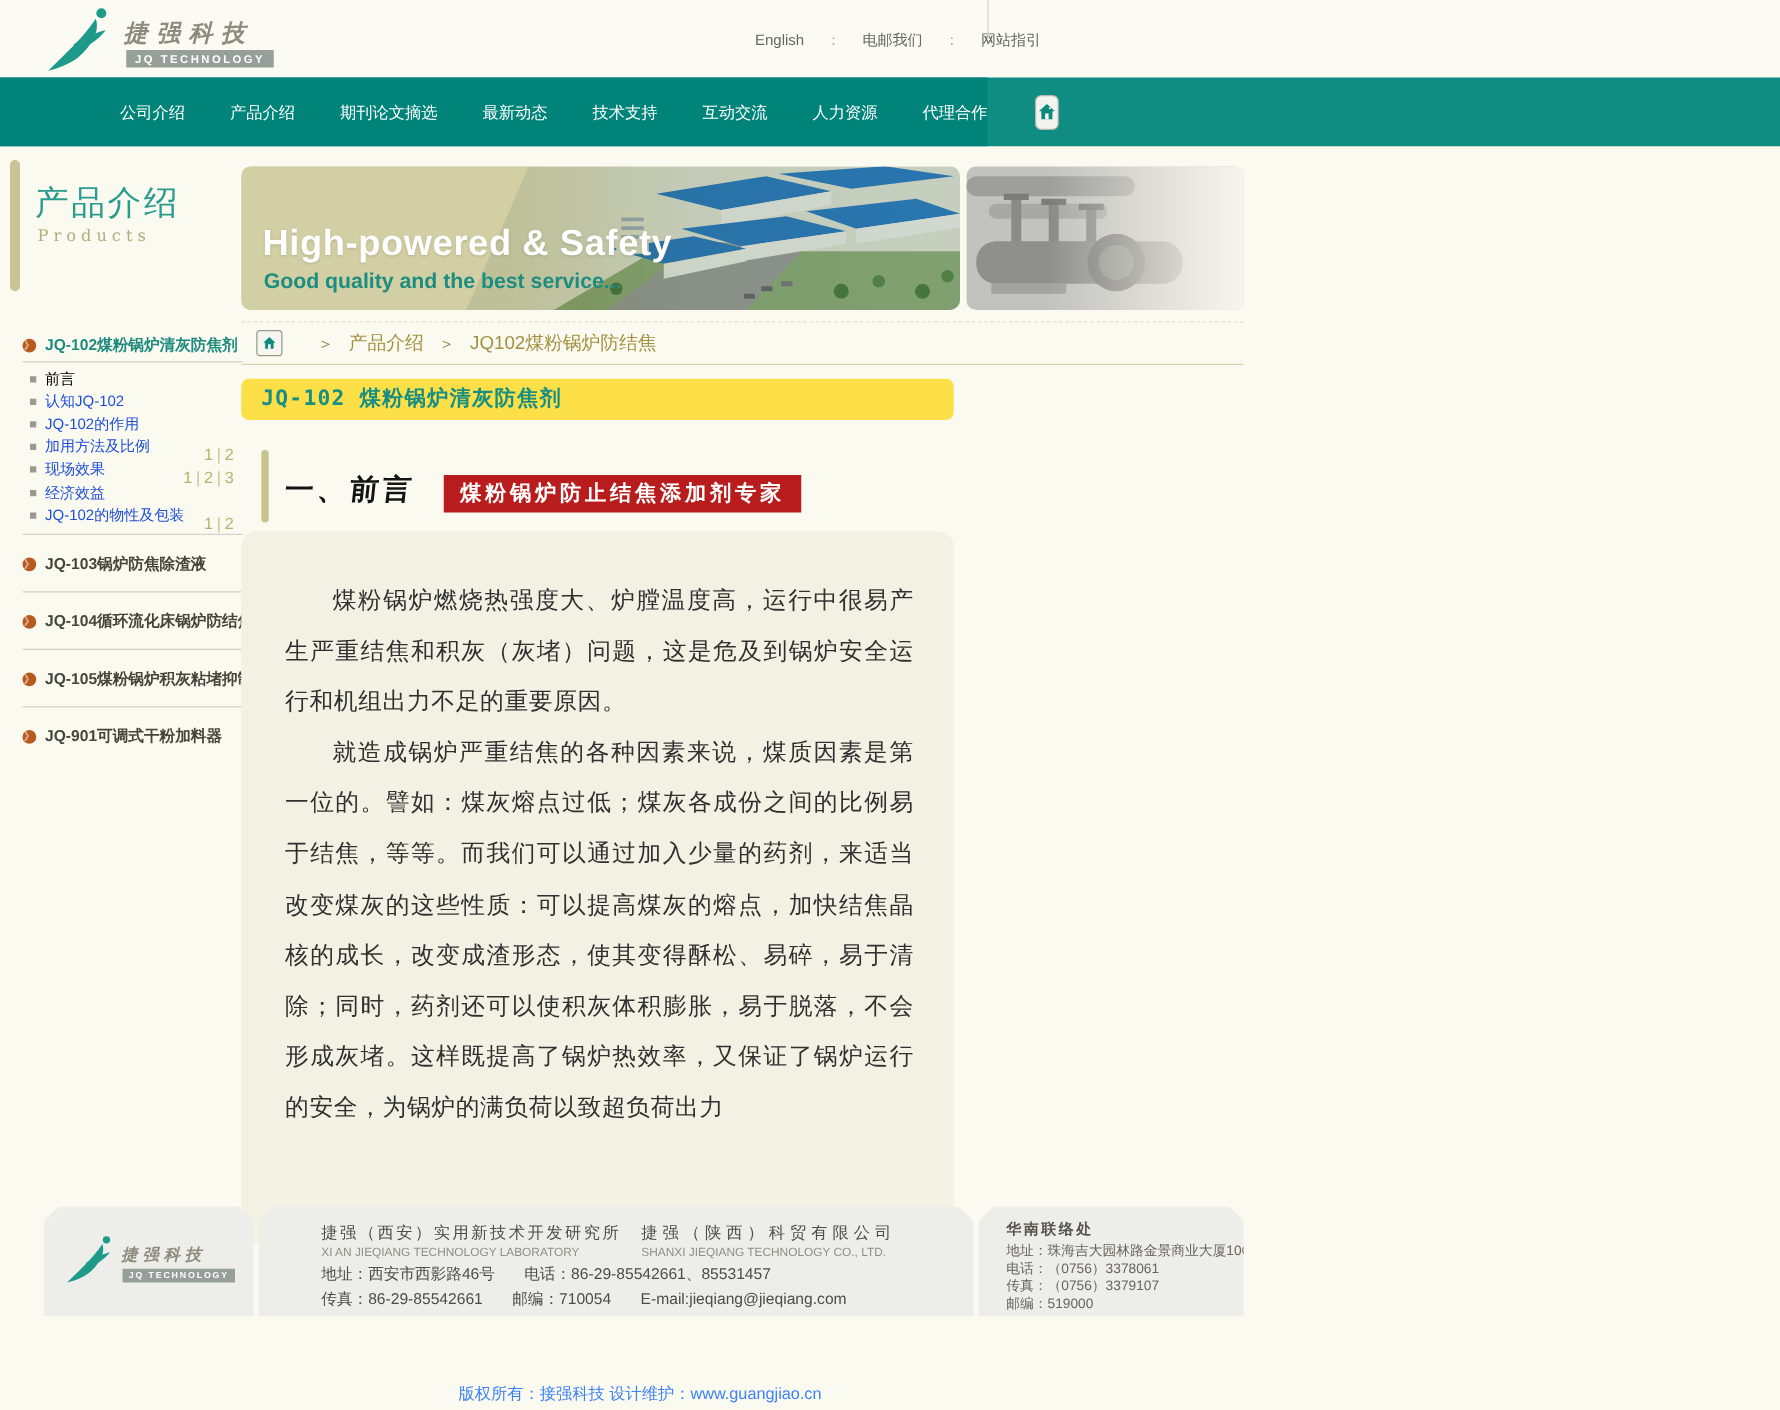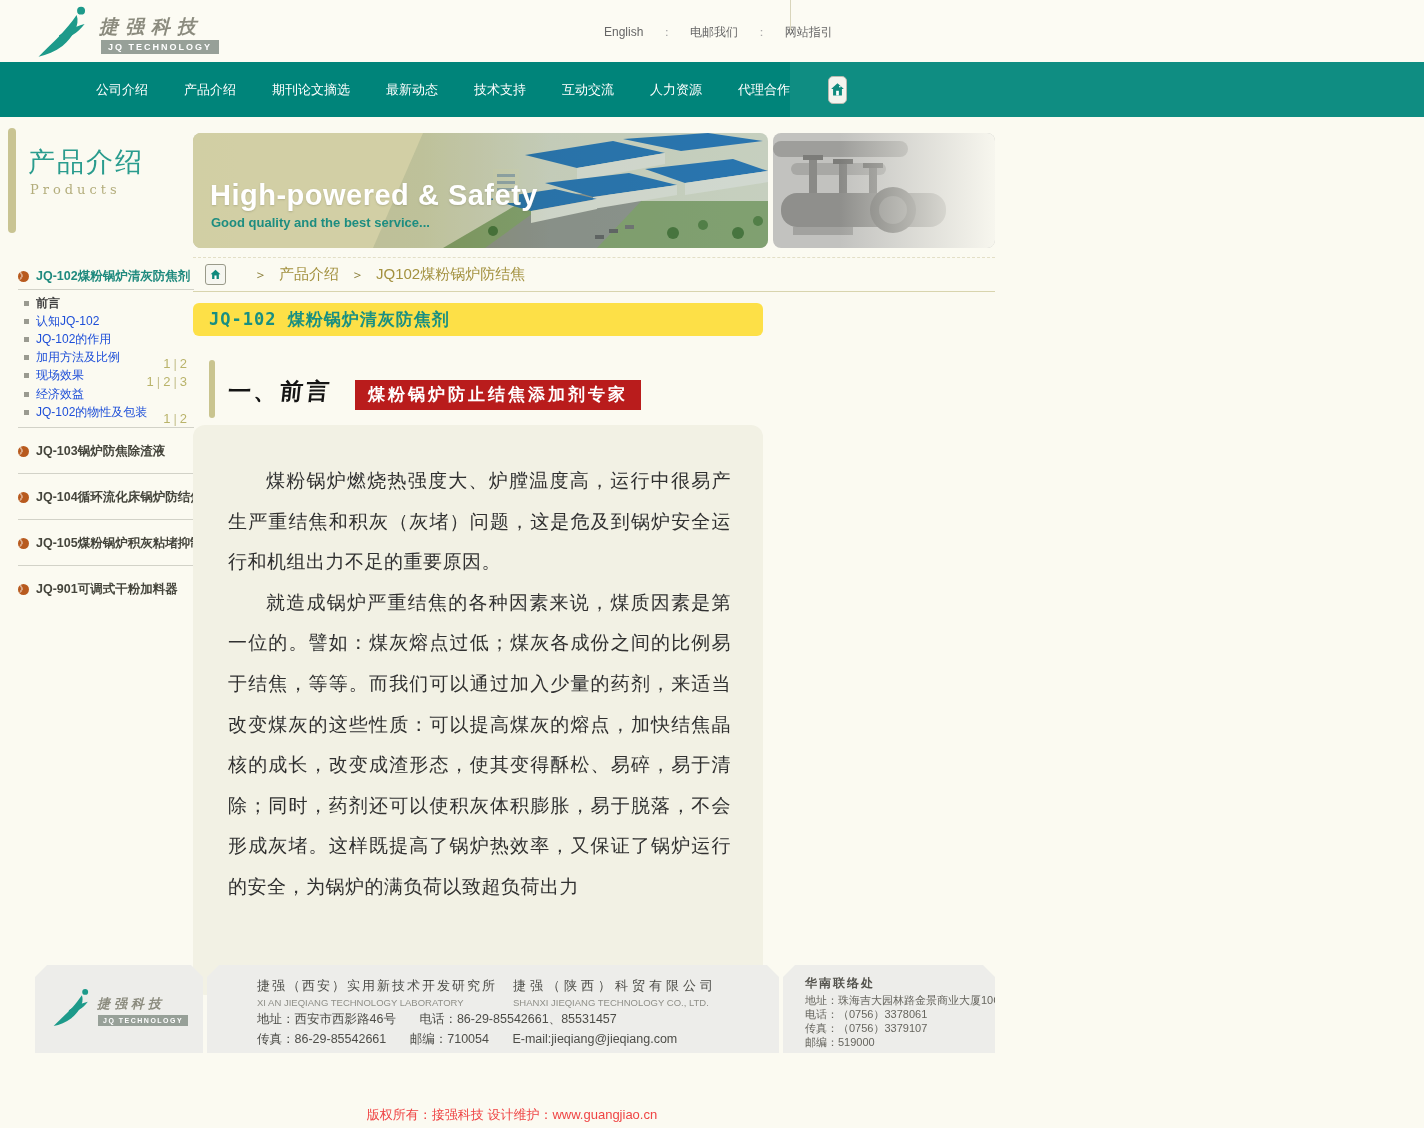--- a/index.html
+++ b/index.html
@@ -32,31 +32,31 @@
   #side-menu{position:absolute;left:18px;top:263px;width:176px;}
   .grp-head{display:flex;align-items:center;height:26px;cursor:pointer;}
   .grp-ico{width:11px;height:11px;border-radius:50%;background:#b85a1e;color:#fff;font-size:9px;
            line-height:11px;text-align:center;margin-right:7px;flex:0 0 11px;}
   .grp-label{font-size:12.5px;font-weight:bold;color:#1f8a7e;white-space:nowrap;}
   .grp-label.dark{color:#45453c;}
   .sub-list{border-top:1px solid #d2d2c8;padding:4px 0 6px 6px;}
   .sub-row{display:flex;align-items:center;height:18.2px;cursor:pointer;}
   .sub-bullet{width:5px;height:5px;background:#9a9a90;margin-right:7px;flex:0 0 5px;}
   .sub-label{font-size:12px;color:#1d4ed8;white-space:nowrap;}
-  .sub-label.active{color:#404040;font-weight:bold;}
+  .sub-label.active{color:#000000;font-weight:normal;}
   .sub-pages{margin-left:auto;color:#b9b36a;font-size:13px;padding-right:4px;white-space:nowrap;margin-top:48px;}
   .sub-pages .pg{cursor:pointer;margin:0 3px;}
   .sub-pages .psep{color:#c7c290;}
   .grp-item{border-top:1px solid #d2d2c8;padding:10px 0 9px 0;}
   
   #banner1{position:absolute;left:193px;top:133px;width:575px;height:115px;border-radius:8px;overflow:hidden;}
   #banner1 svg{position:absolute;left:0;top:0;}
   .banner-headline{position:absolute;left:17px;top:46px;color:#fff;font-weight:bold;font-size:29px;
                    letter-spacing:0.5px;white-space:nowrap;text-shadow:0 1px 2px rgba(120,120,90,.35);}
-  .banner-tagline{position:absolute;left:18px;top:82px;color:#1d8d80;font-weight:bold;font-size:13px;white-space:nowrap;}
+  .banner-tagline{position:absolute;left:18px;top:82px;color:#1d8d80;font-weight:bold;font-size:17px;white-space:nowrap;}
   #banner2{position:absolute;left:773px;top:133px;width:222px;height:115px;border-radius:8px;overflow:hidden;}
   
   #breadcrumb{position:absolute;left:193px;top:257px;width:802px;height:33px;
               border-top:1px dashed #e3dfc6;border-bottom:1px solid #d8d4ae;
               display:flex;align-items:center;}
   .bc-home{width:19px;height:19px;background:#f6f6f0;border:1px solid #9a9a8a;border-radius:3px;
            display:flex;align-items:center;justify-content:center;margin:0 16px 0 12px;cursor:pointer;}
   .bc-sep{color:#8a7f3a;font-size:13px;margin:0 12px;}
   .bc-item{color:#a3913f;font-size:15px;cursor:pointer;white-space:nowrap;}
   
@@ -84,21 +84,21 @@
   .f-logo-cn{position:absolute;left:62px;top:30px;font-family:"DejaVu Serif","Liberation Serif",serif;
              font-style:italic;font-weight:bold;font-size:13px;color:#8b8b7e;letter-spacing:4px;white-space:nowrap;}
   .f-logo-en{position:absolute;left:63px;top:50px;background:#97a098;color:#fff;font-size:7px;
              font-weight:bold;letter-spacing:1.5px;padding:2px 5px;white-space:nowrap;}
   .org-cn{position:absolute;font-size:13px;color:#4d4d48;letter-spacing:2px;white-space:nowrap;}
   .org-en{position:absolute;font-size:9.5px;color:#8f8f88;white-space:nowrap;}
   .f-line{position:absolute;font-size:12.5px;color:#4d4d48;white-space:nowrap;}
   .f-line span{margin-right:20px;}
   .south-title{position:absolute;left:22px;top:10px;font-size:12px;font-weight:bold;color:#55544e;letter-spacing:2px;}
   .south-line{position:absolute;left:22px;font-size:11px;color:#66655e;white-space:nowrap;}
-  #copyright{position:absolute;left:0;top:1106px;width:1024px;text-align:center;font-size:13px;color:#ef4444;}
+  #copyright{position:absolute;left:0;top:1106px;width:1024px;text-align:center;font-size:13px;color:#3b82f6;}
   #copyright .url{cursor:pointer;}
 </style>
 </head>
 <body>
 
 <div id="app">
 
   <div id="header">
     <div class="logo">
       <svg width="62" height="58" viewBox="0 0 70 62">

